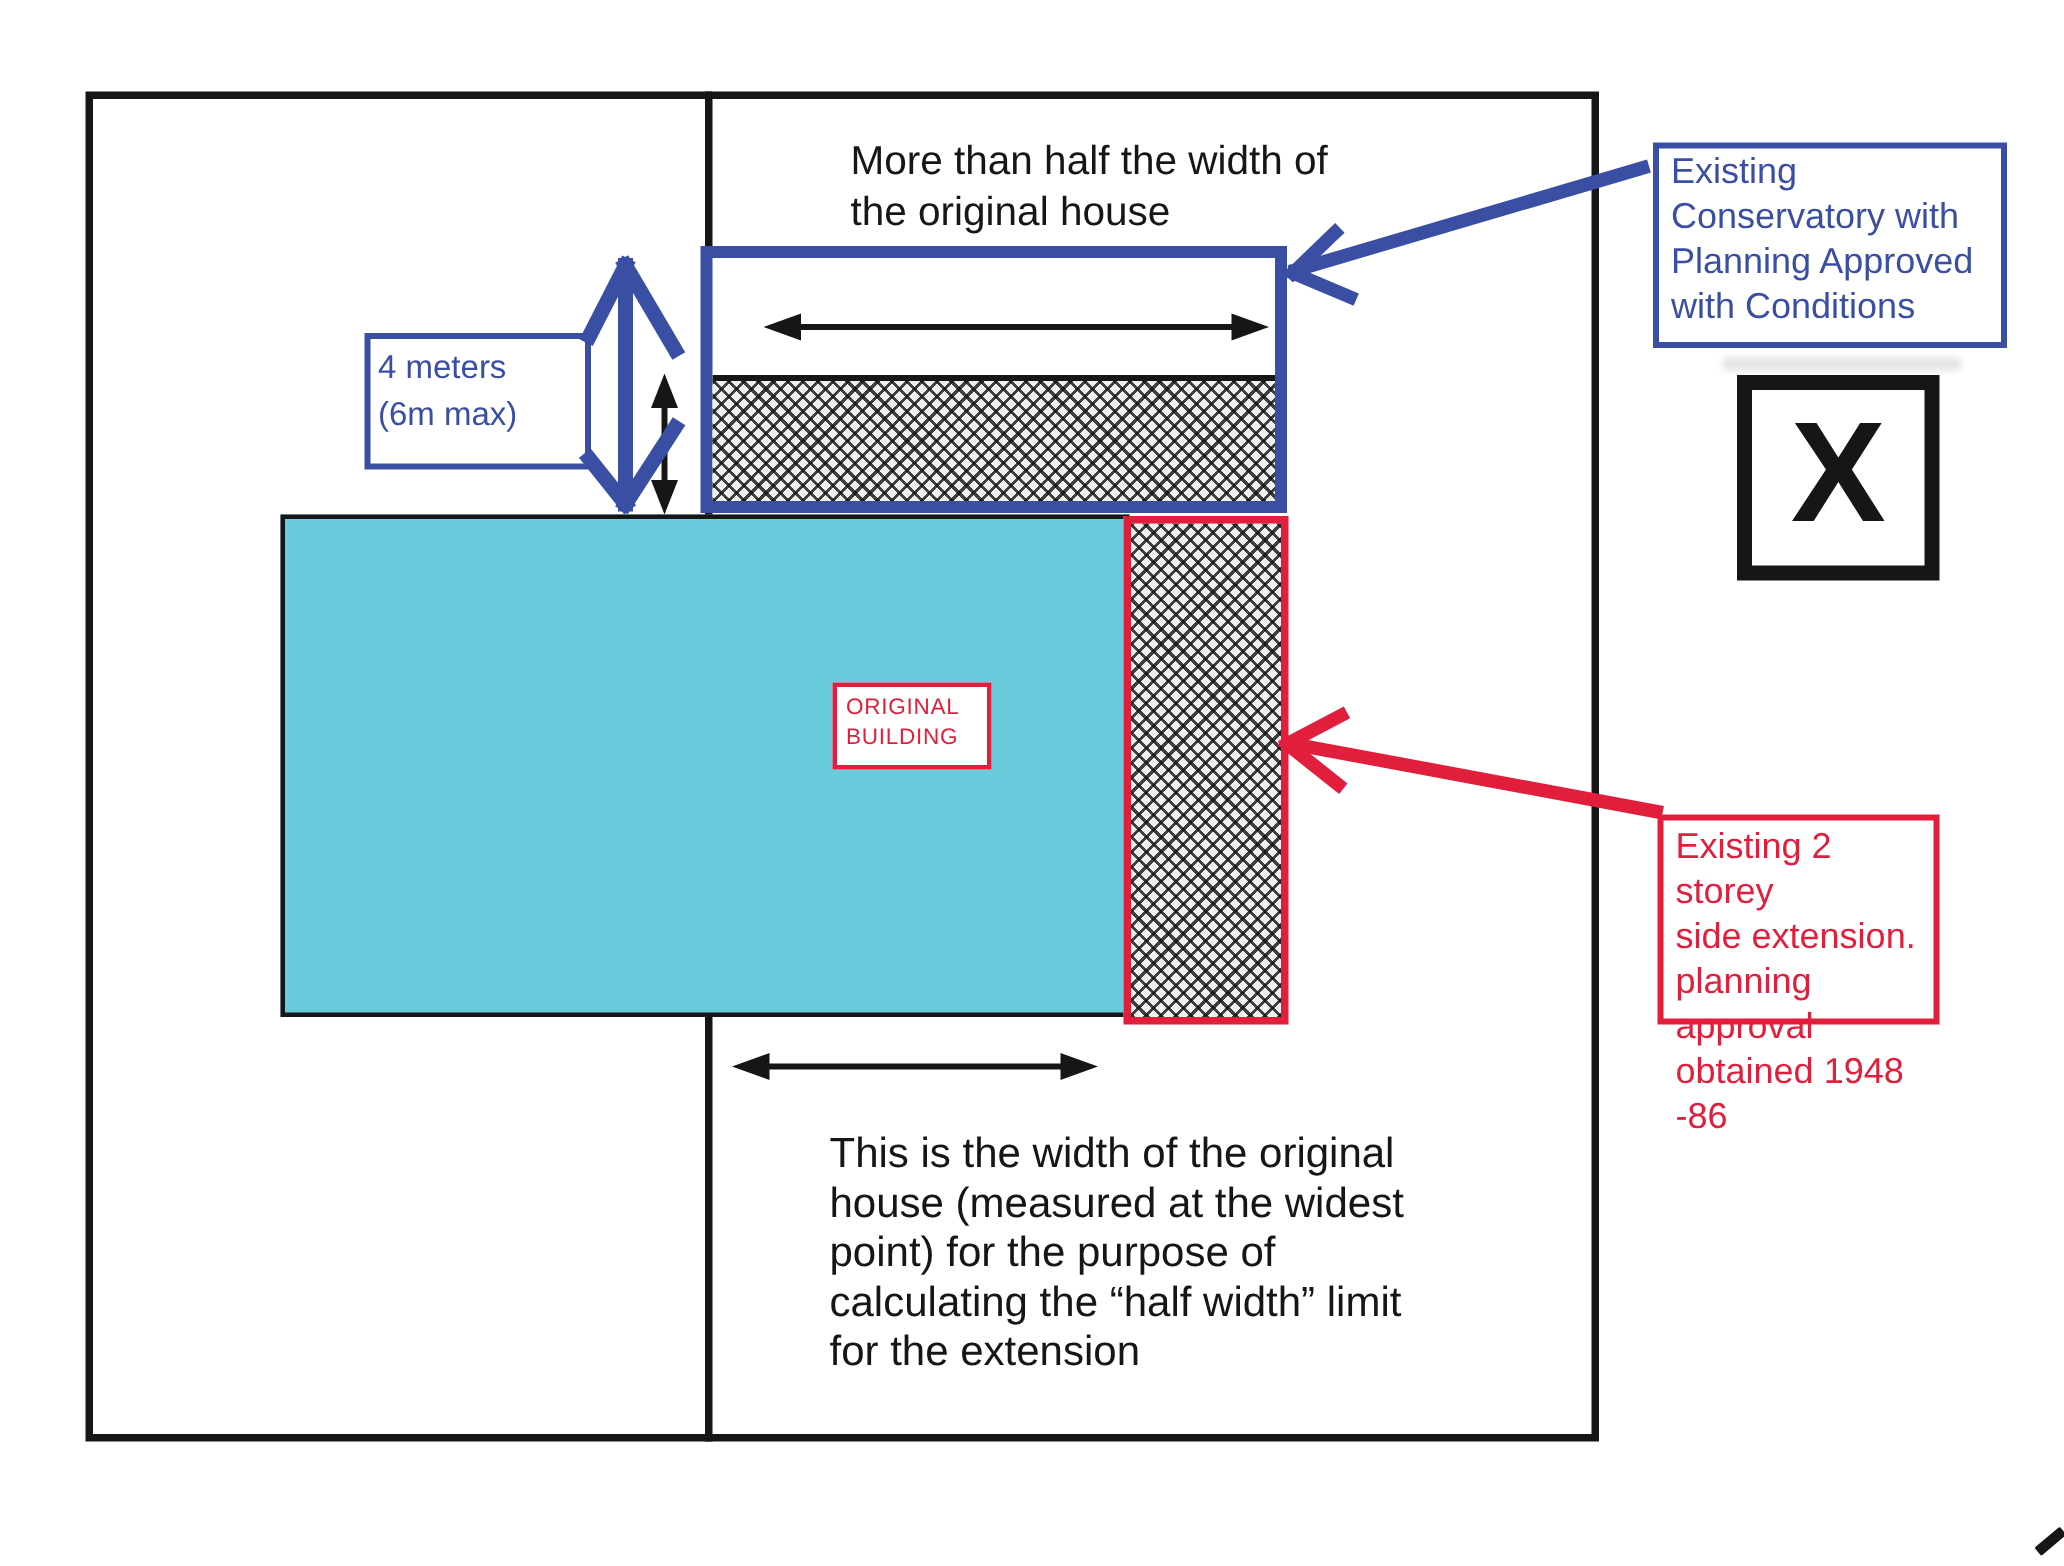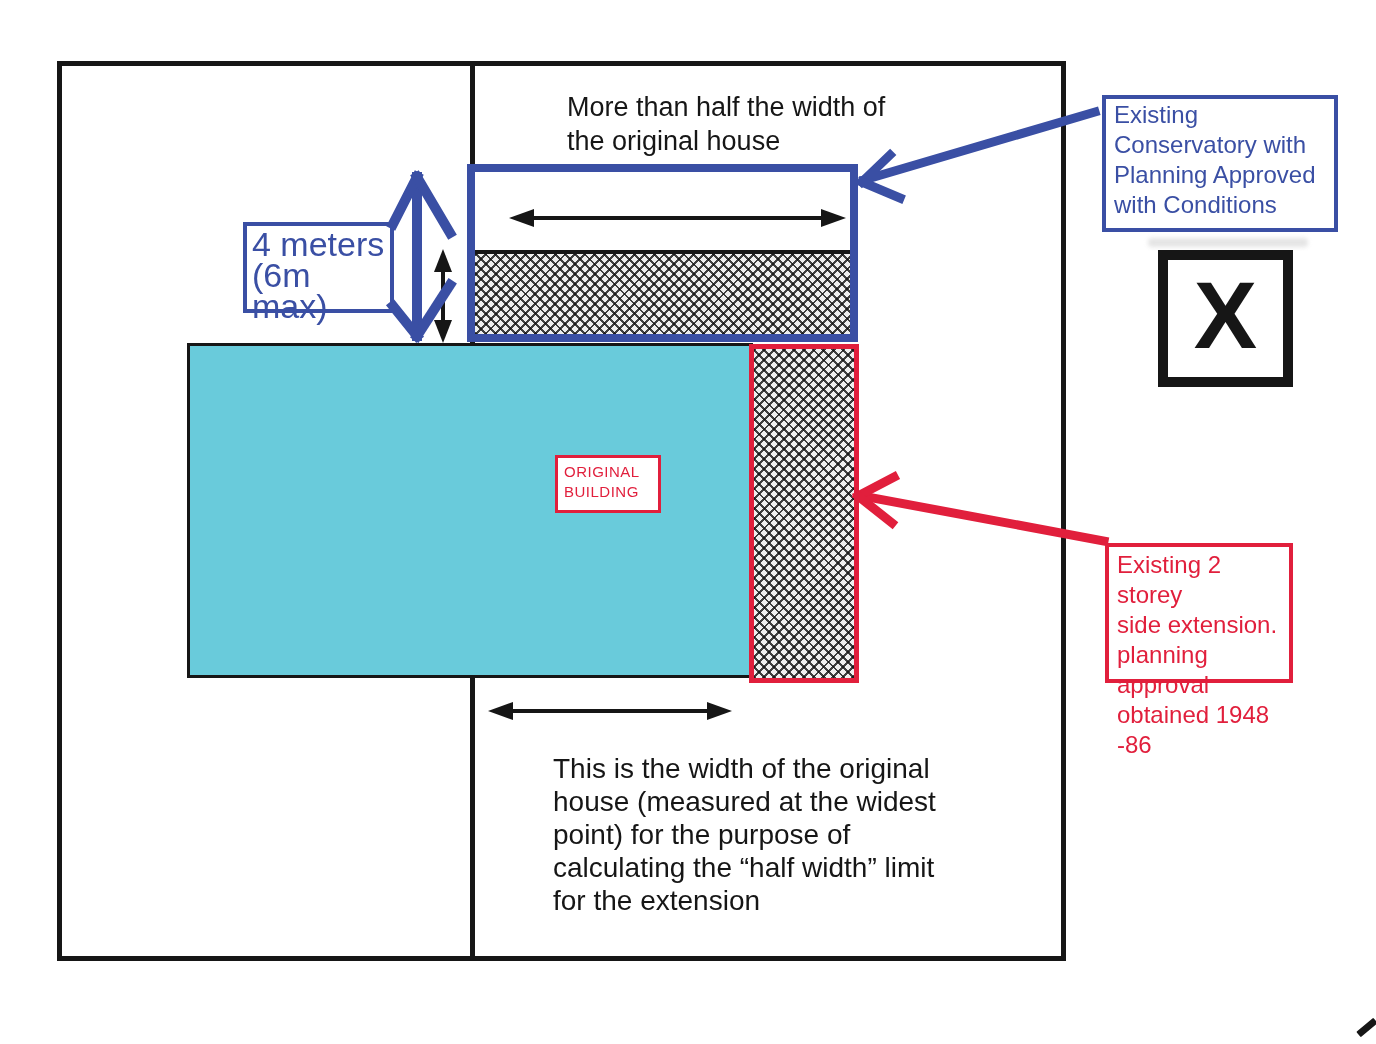--- a/index.html
+++ b/index.html
@@ -35,21 +35,21 @@
     left:467px;top:164px;width:391px;height:178px;
     border:8px solid var(--c-blue);background:#ffffff;
   }
   .conservatory-hatch{
     position:absolute;left:0;right:0;bottom:0;height:84px;
     border-top:4px solid var(--c-ink);box-sizing:border-box;
   }
   .meters-box{
     left:243px;top:222px;width:151px;height:91px;
     border:4px solid var(--c-blue);background:#ffffff;
-    color:var(--c-blue);font-size:34px;line-height:31px;white-space:pre-line;
+    color:var(--c-blue);font-size:22px;line-height:31px;white-space:pre-line;
     padding:3px 0 0 5px;
   }
   .cyan-house{
     left:187px;top:343px;width:566px;height:335px;
     background:var(--c-cyan);border:3px solid var(--c-ink);
   }
   .red-extension{
     left:749px;top:344px;width:110px;height:339px;
     border:5px solid var(--c-red);
   }

